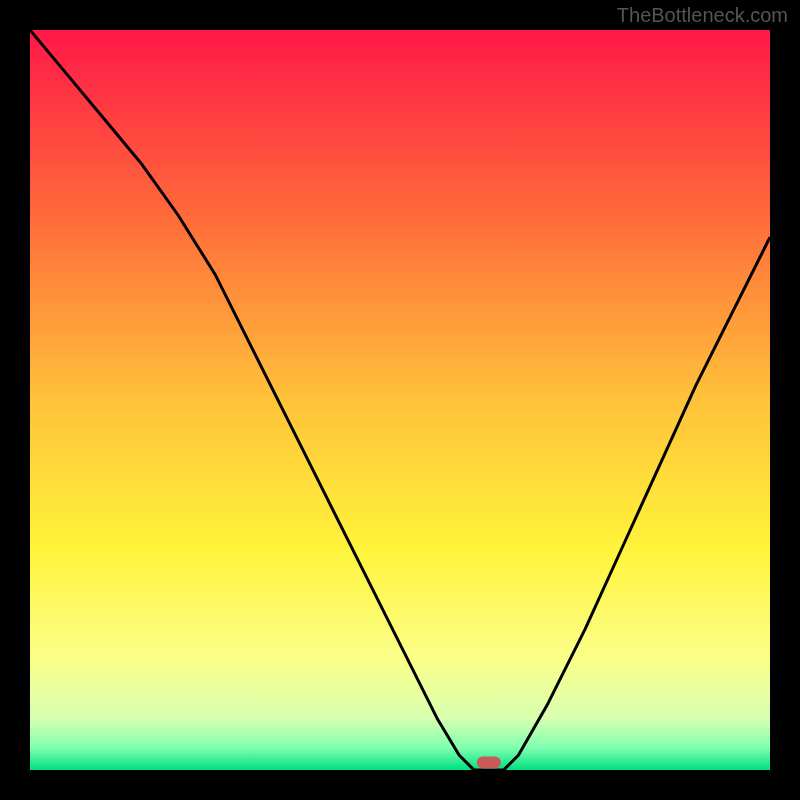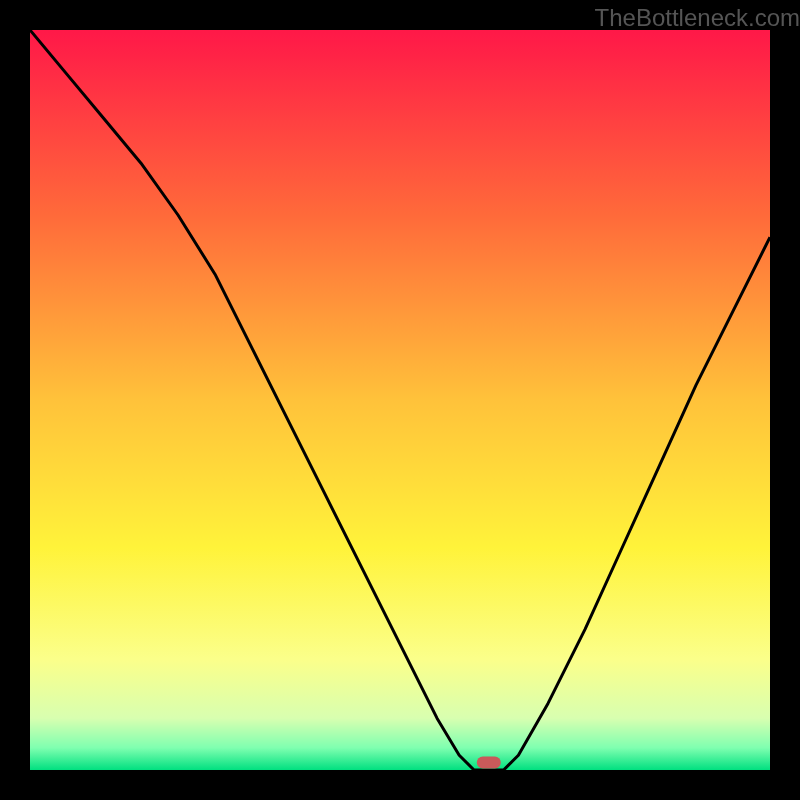--- a/index.html
+++ b/index.html
@@ -12,23 +12,23 @@
     font-family: Arial, sans-serif;
   }
   .container {
     position: relative;
     width: 800px;
     height: 800px;
   }
   .watermark {
     position: absolute;
     top: 4px;
-    right: 0;
+    right: 12px;
     color: #555;
-    font-size: 24px;
+    font-size: 20px;
     font-weight: 500;
     z-index: 10;
   }
   .plot-frame {
     position: absolute;
     left: 30px;
     top: 30px;
     width: 740px;
     height: 740px;
     box-sizing: border-box;

